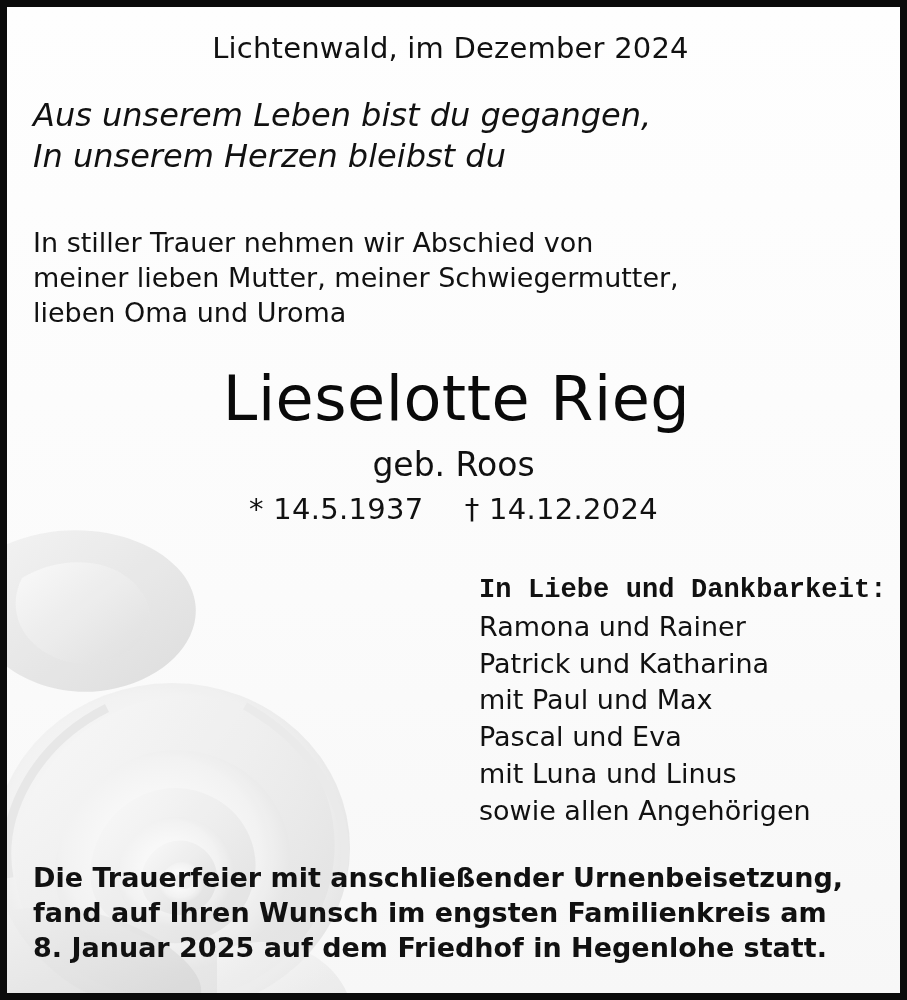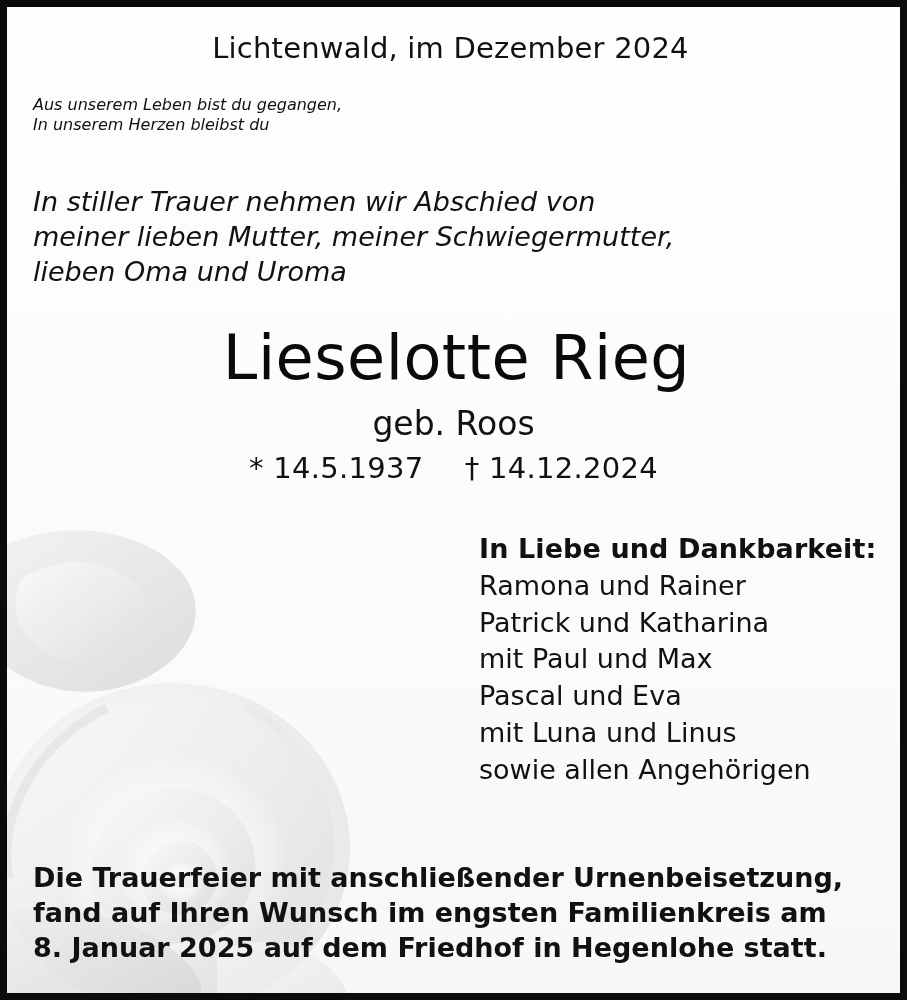--- a/index.html
+++ b/index.html
@@ -46,32 +46,32 @@
     text-align: center;
     font-size: 29px;
     color: #111;
     letter-spacing: 0.2px;
     margin: 6px 0 0 0;
     padding-right: 6px;
   }
   .verse {
     margin-top: 30px;
     font-style: italic;
-    font-size: 16px;
+    font-size: 32px;
     line-height: 1.28;
     color: #111;
   }
   .verse div { white-space: nowrap; }
   .intro {
     margin-top: 48px;
     font-size: 27px;
     line-height: 1.30;
     color: #111;
   }
-  .intro div { white-space: nowrap; font-style: italic; }
+  .intro div { white-space: nowrap; }
   .name {
     margin-top: 36px;
     text-align: center;
     font-size: 62px;
     line-height: 1.05;
     color: #0a0a0a;
     letter-spacing: 0.5px;
     padding-left: 6px;
   }
   .maiden {
@@ -91,20 +91,21 @@
   .family {
     margin-top: 46px;
     margin-left: 446px;
     font-size: 27px;
     line-height: 1.36;
     color: #111;
   }
   .family .heading {
     font-weight: bold;
     letter-spacing: 0.1px;
+    font-family: Liberation Mono, monospace;
   }
   .family div { white-space: nowrap; }
   .closing {
     position: absolute;
     left: 26px;
     right: 15px;
     bottom: 28px;
     font-size: 27px;
     line-height: 1.30;
     color: #111;

